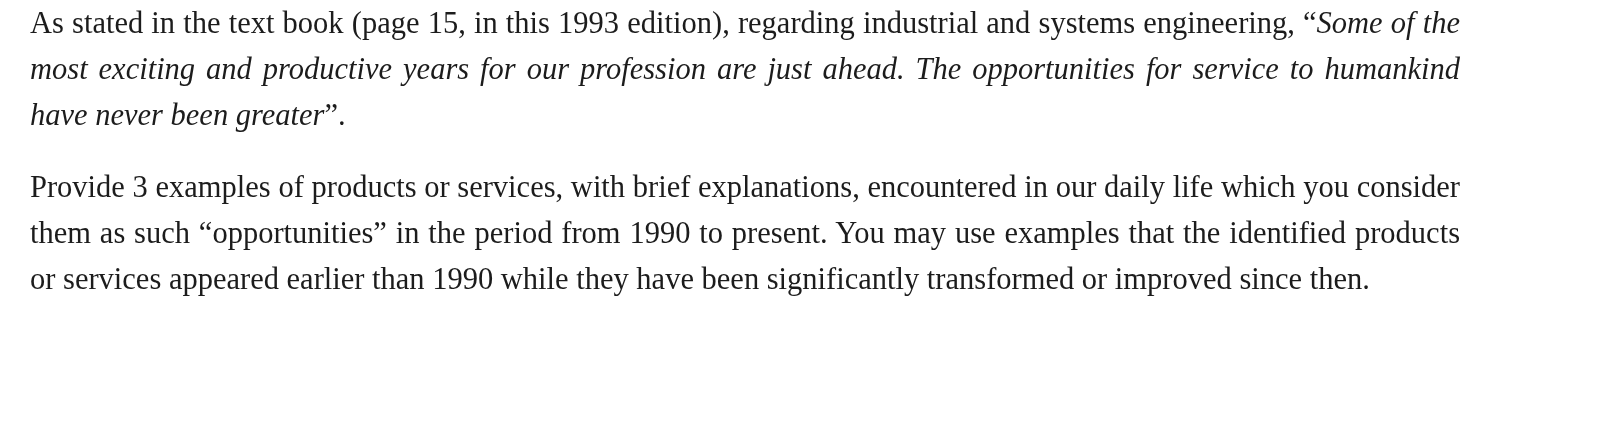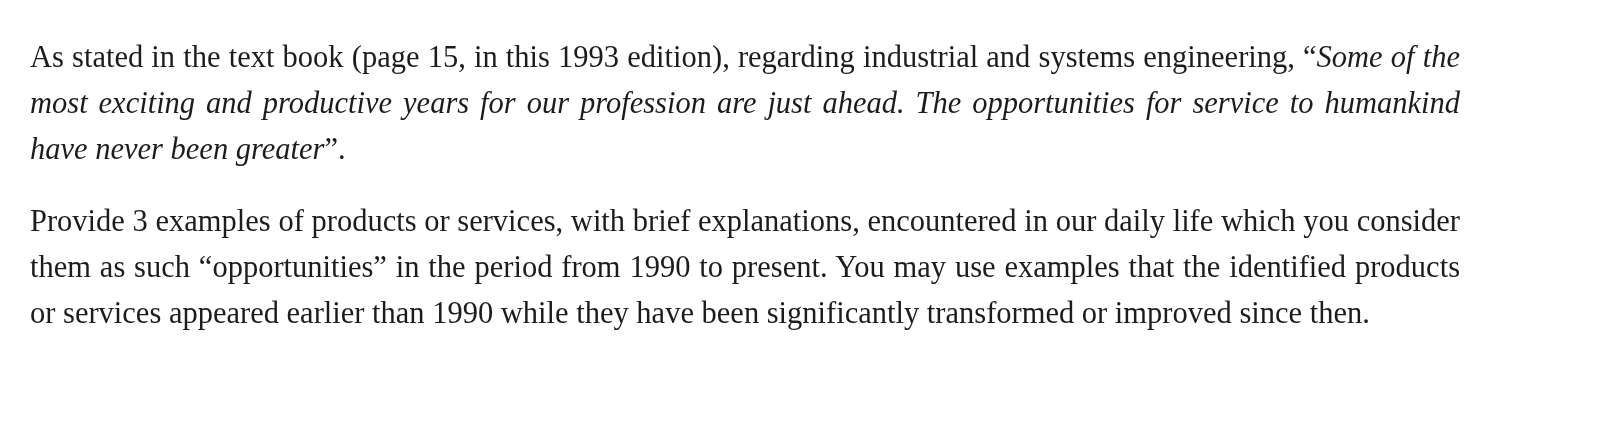--- a/index.html
+++ b/index.html
@@ -11,21 +11,21 @@
     width: 1608px;
     height: 432px;
     overflow: hidden;
     font-family: "Liberation Serif", "DejaVu Serif", serif;
     color: #1c1c1c;
   }
   .page {
     box-sizing: border-box;
     width: 1608px;
     height: 324px;
-    padding: 34px 148px 0 30px;
+    padding: 0 148px 0 30px;
     background: #ffffff;
   }
   .para {
     margin: 0 0 26px 0;
     font-size: 30.5px;
     line-height: 46px;
     text-align: justify;
     text-justify: inter-word;
     hyphens: none;
   }

